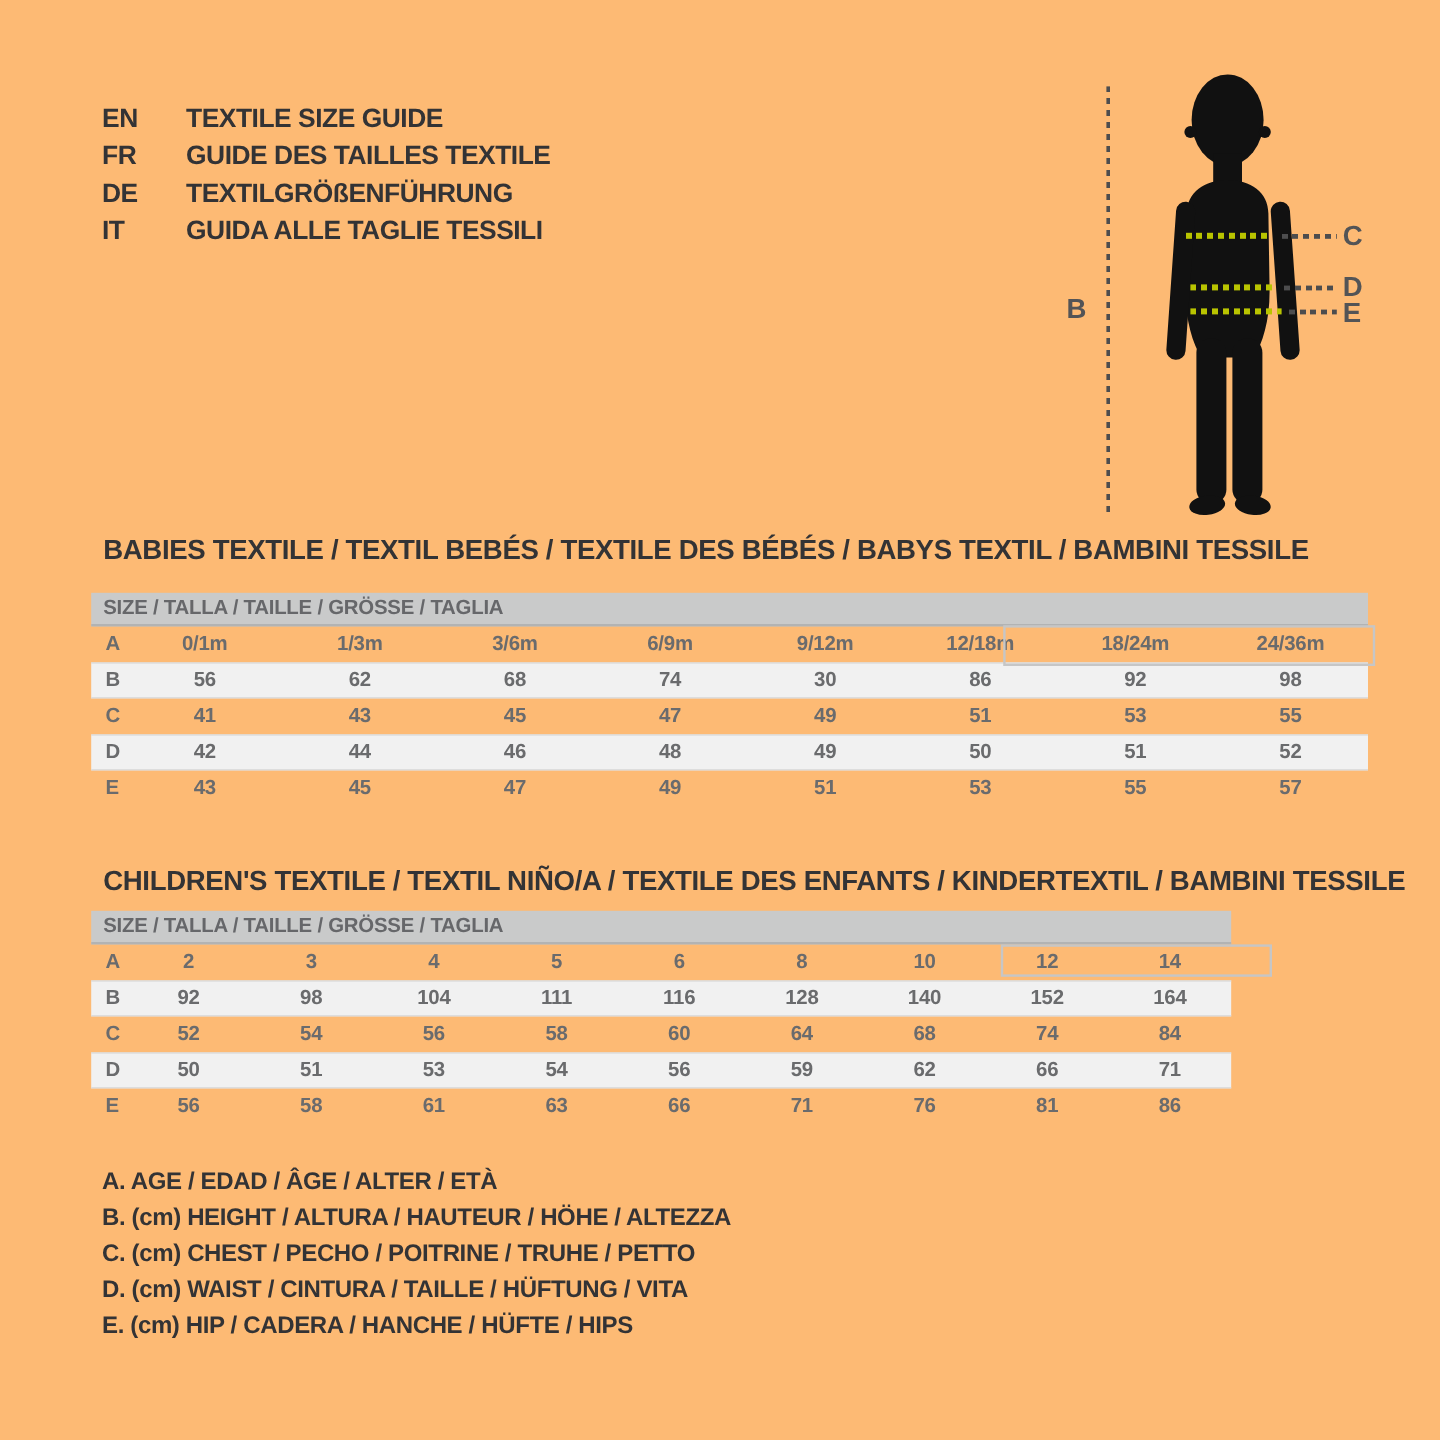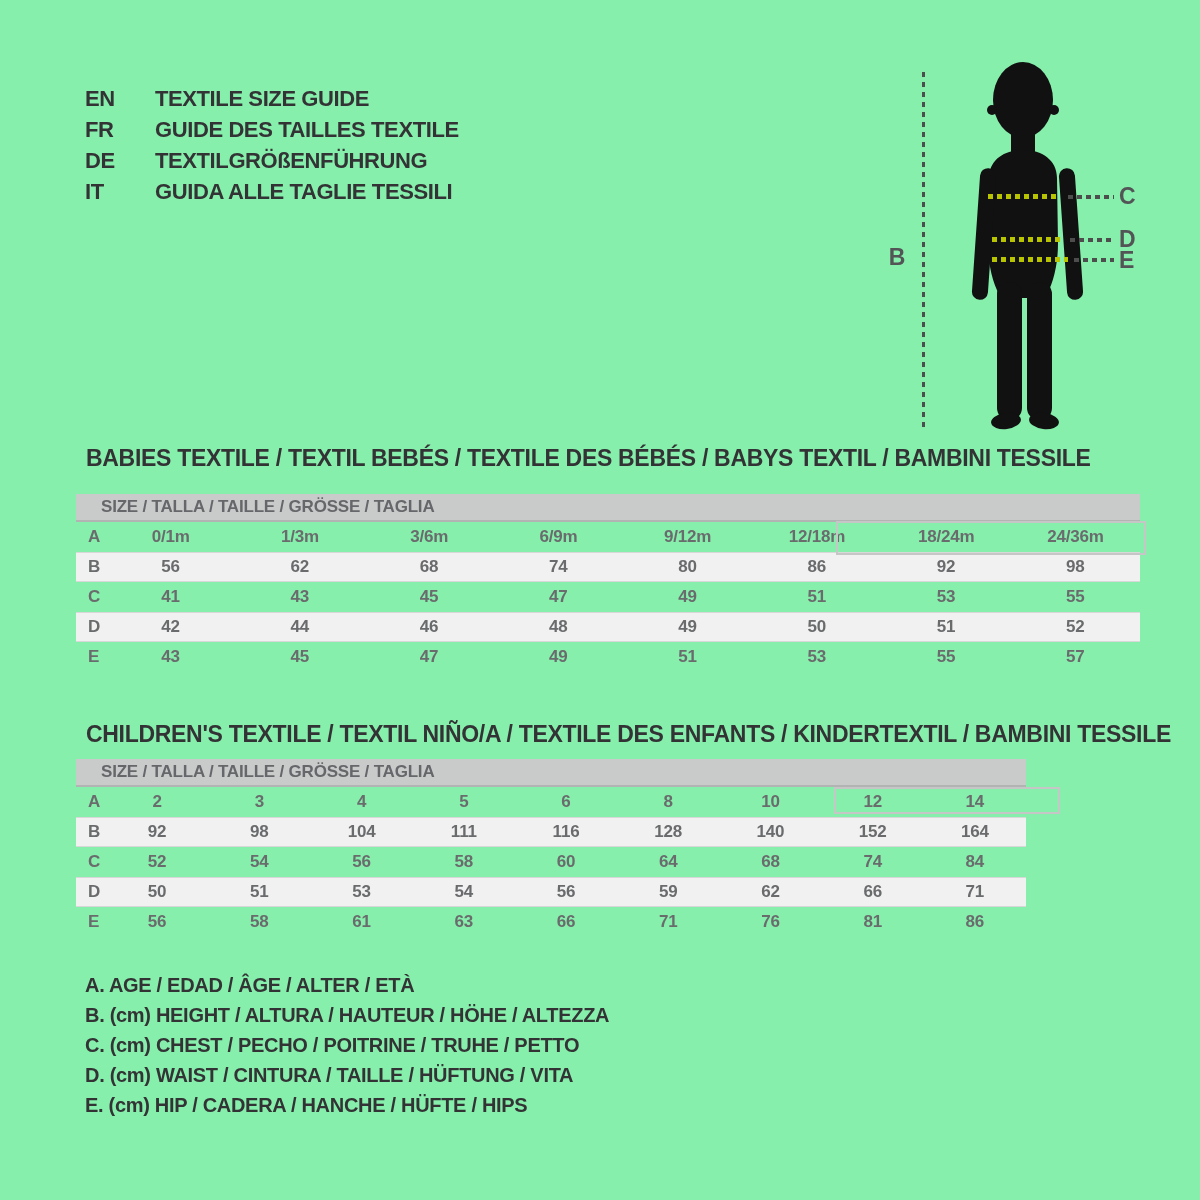--- a/index.html
+++ b/index.html
@@ -11,21 +11,21 @@
     --row_line:#d8d8d8;
     --text_dark:#333335;
     --text_gray:#6a6b6d;
     --dash_gray:#4d4d4e;
     --label_gray:#535456;
     --box_border:#c6c6c6;
   }
   *{box-sizing:border-box;margin:0;padding:0;}
   html,body{background:#ffffff;}
   body{font-family:"Liberation Sans",sans-serif;}
-  .canvas{position:relative;width:1200px;height:1200px;background:#86efac;overflow:hidden;}
+  .canvas{position:relative;width:1200px;height:1200px;background:#fdba74;overflow:hidden;}
 
   
   .lang-list{position:absolute;left:85px;top:83px;}
   .lang-row{display:grid;grid-template-columns:70px auto;height:31px;line-height:31px;
             font-weight:bold;font-size:22px;letter-spacing:-0.4px;color:var(--text_dark);}
 
   
   .fig-svg{position:absolute;left:965px;top:58px;}
   .vdash{position:absolute;left:922px;top:72px;width:3px;height:358px;
          background:repeating-linear-gradient(180deg,var(--dash_gray) 0 5px,transparent 5px 10px);}
@@ -36,21 +36,21 @@
   .fig-label{position:absolute;font-weight:bold;font-size:23px;color:var(--label_gray);}
 
   
   .sec-title{position:absolute;left:86px;font-weight:bold;font-size:23px;letter-spacing:-0.3px;
              color:var(--text_dark);white-space:nowrap;}
 
   
   .size-table{position:absolute;left:76px;}
   .size-bar{height:28px;line-height:26px;background:var(--table_bar_bg);
             border-bottom:2px solid #b2b3b3;color:var(--table_bar_text);
-            font-weight:bold;font-size:17px;letter-spacing:-0.2px;padding-left:25px;}
+            font-weight:bold;font-size:17px;letter-spacing:-0.2px;padding-left:10px;}
   .t-row{display:grid;height:30px;line-height:30px;font-size:17px;font-weight:bold;
          letter-spacing:-0.2px;color:var(--text_gray);text-align:center;}
   .t-row.shaded{background:var(--row_shade);border-top:1px solid var(--row_line);
                 border-bottom:1px solid var(--row_line);line-height:28px;}
   .t-label{text-align:left;padding-left:12px;}
 
   .sel-box{position:absolute;border:2px solid var(--box_border);background:transparent;}
 
   
   .legend-list{position:absolute;left:85px;top:970px;}
@@ -132,21 +132,21 @@
           <div>12/18m</div>
           <div>18/24m</div>
           <div>24/36m</div>
         </div>
         <div class="t-row shaded" style="grid-template-columns: 30px repeat(8, 1fr);">
           <div class="t-label">B</div>
           <div>56</div>
           <div>62</div>
           <div>68</div>
           <div>74</div>
-          <div>80</div>
+          <div>30</div>
           <div>86</div>
           <div>92</div>
           <div>98</div>
         </div>
         <div class="t-row" style="grid-template-columns: 30px repeat(8, 1fr);">
           <div class="t-label">C</div>
           <div>41</div>
           <div>43</div>
           <div>45</div>
           <div>47</div>

